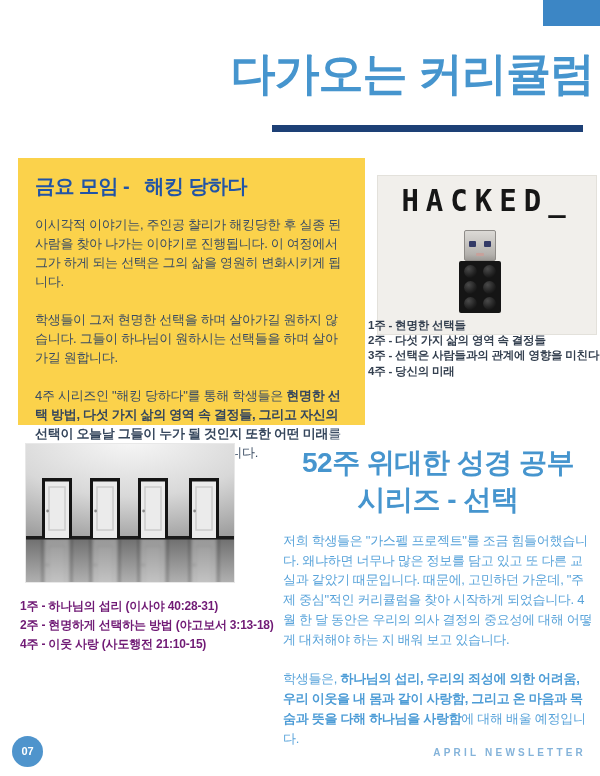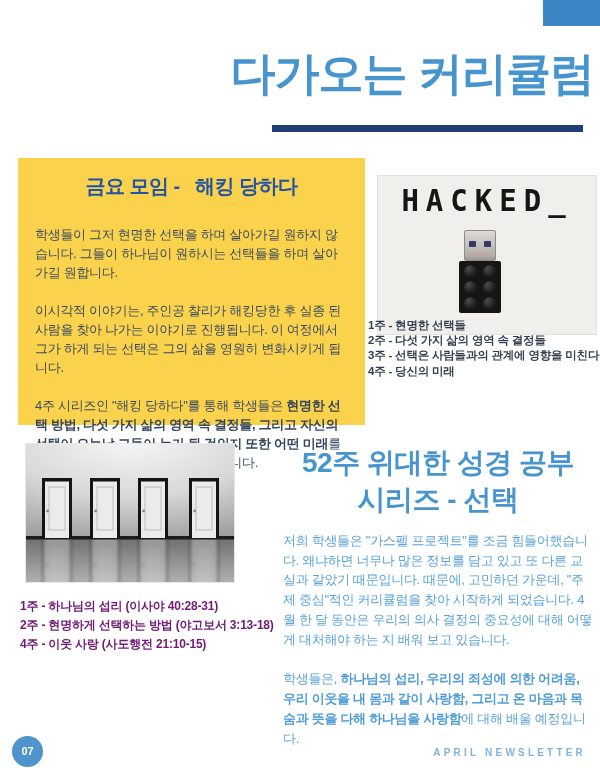--- a/index.html
+++ b/index.html
@@ -38,22 +38,21 @@
   .friday-card {
     position: absolute; left: 18px; top: 158px;
     width: 347px; height: 267px;
     background: #fbd24b;
     padding: 15px 17px 12px 17px;
   }
   .friday-heading {
     color: #2154a6; font-weight: bold; font-size: 20px;
     letter-spacing: -0.5px;
     white-space: pre-wrap;
-    margin-bottom: 26px;
-    text-align: center;
+    margin-bottom: 16px;
   }
   .friday-card p {
     color: #3a4c63; font-size: 13px; line-height: 1.46;
     margin-bottom: 19px;
     letter-spacing: -0.3px;
   }
   .friday-card p:last-child { margin-bottom: 0; }
   .friday-card p b { color: #35465c; }
 
   
@@ -177,22 +176,22 @@
 
 <div class="page">
 
   <div class="corner-square"></div>
 
   <h1 class="page-title">다가오는 커리큘럼</h1>
   <div class="title-underline"></div>
 
   <section class="friday-card">
     <h2 class="friday-heading">금요 모임 -   해킹 당하다</h2>
+    <p>이시각적 이야기는, 주인공 챨리가 해킹당한 후 실종 된 사람을 찾아 나가는 이야기로 진행됩니다. 이 여정에서 그가 하게 되는 선택은 그의 삶을 영원히 변화시키게 됩니다.</p>
     <p>학생들이 그저 현명한 선택을 하며 살아가길 원하지 않습니다. 그들이 하나님이 원하시는 선택들을 하며 살아가길 원합니다.</p>
-    <p>이시각적 이야기는, 주인공 챨리가 해킹당한 후 실종 된 사람을 찾아 나가는 이야기로 진행됩니다. 이 여정에서 그가 하게 되는 선택은 그의 삶을 영원히 변화시키게 됩니다.</p>
     <p><span>4주 시리즈인 "해킹 당하다"를 통해 학생들은 </span><b>현명한 선택 방법, 다섯 가지 삶의 영역 속 결정들, 그리고 자신의 선택이 오늘날 그들이 누가 될 것인지 또한 어떤 미래</b><span>를 갖게 될 것인지를 배우게 될 예정입니다.</span></p>
   </section>
 
   <figure class="hacked-figure">
     <div class="hacked-caption">HACKED_</div>
     <div class="usb-head">
       <div class="usb-eye left"></div>
       <div class="usb-eye right"></div>
       <div class="usb-mouth"></div>
     </div>

